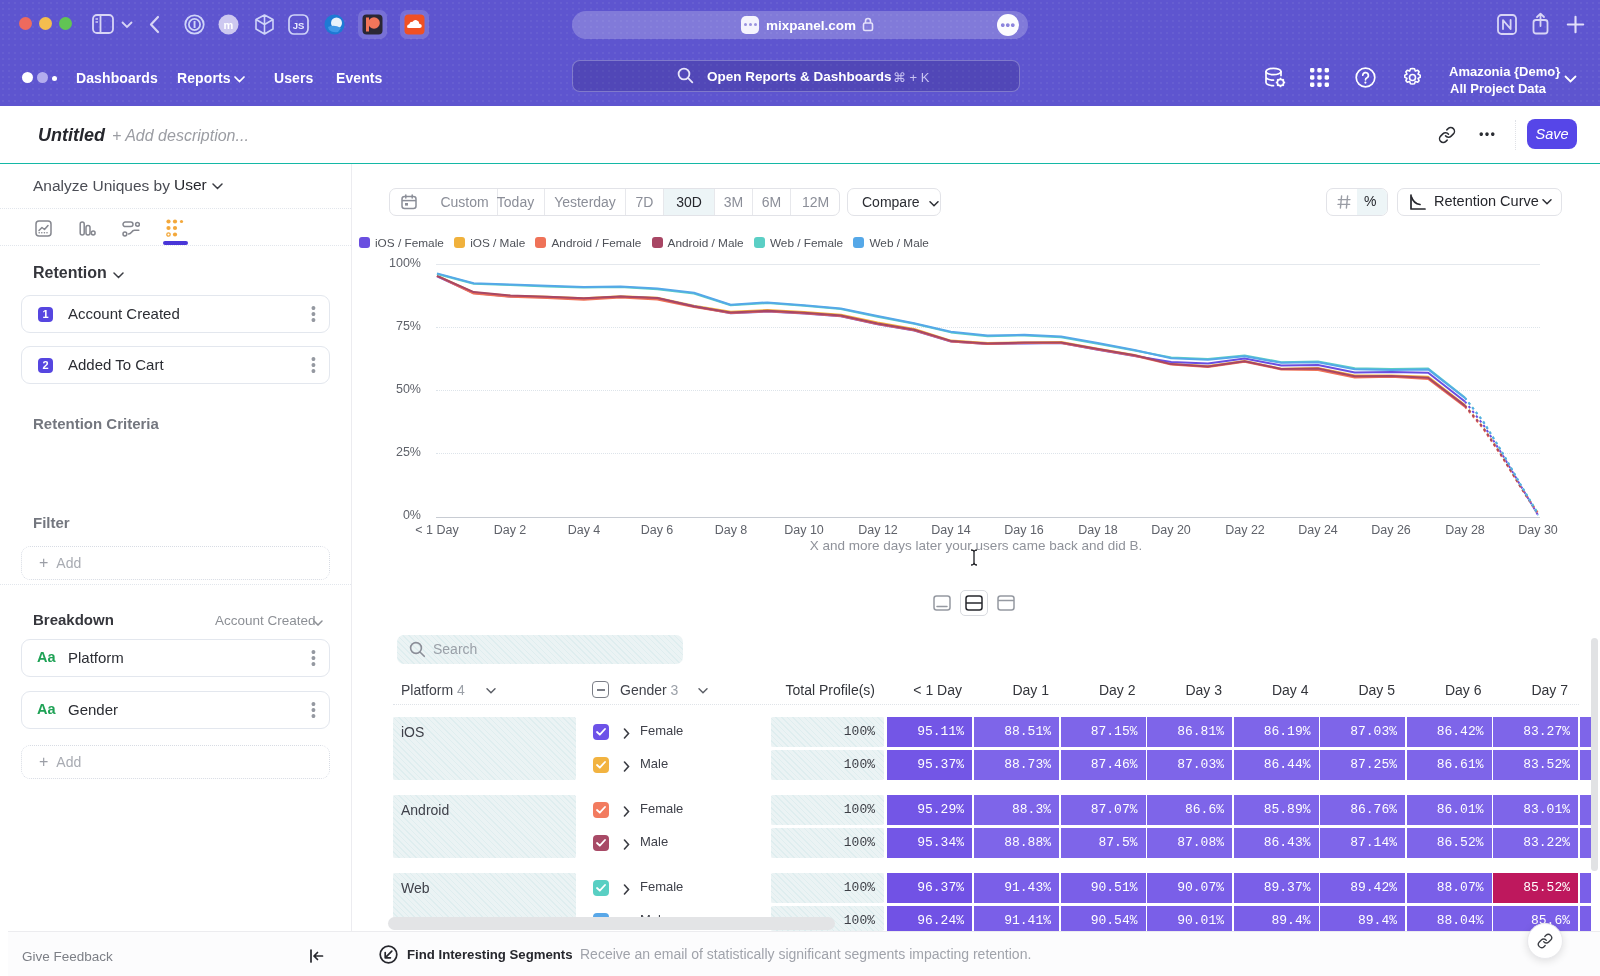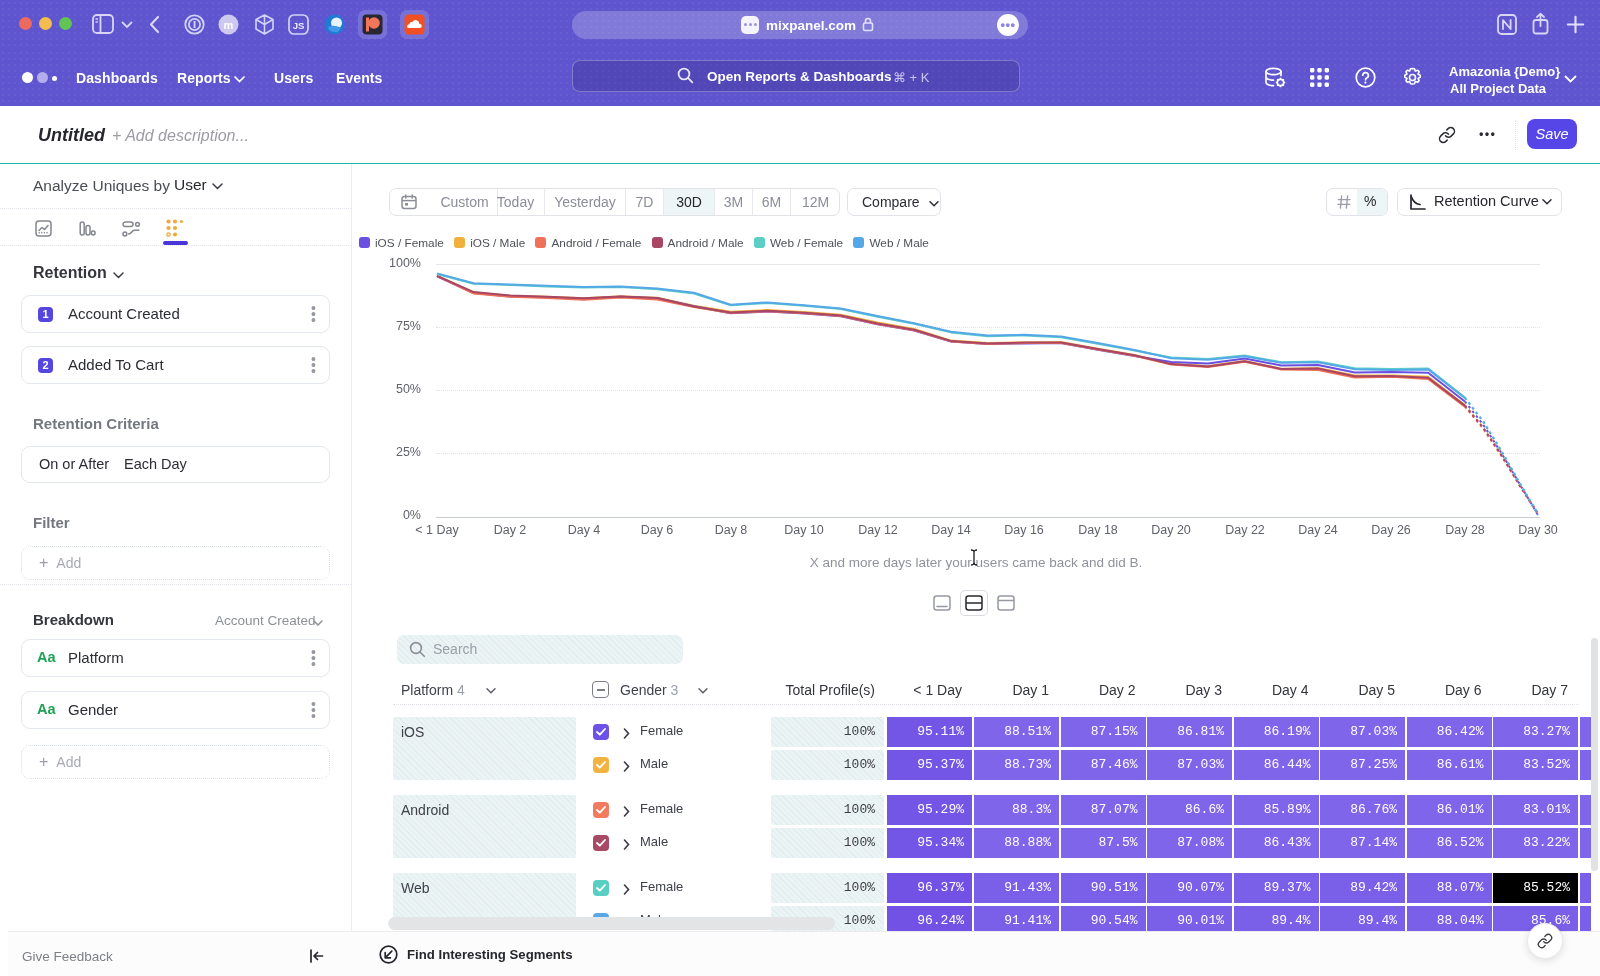--- a/index.html
+++ b/index.html
@@ -249,24 +249,20 @@
   <div class="scard" style="top:182px;height:38px">
     <div class="badge">2</div>
     <div class="ctext">Added To Cart</div>
     <div class="dots3">
           <span>•</span>
           <span>•</span>
           <span>•</span>
         </div>
   </div>
   <div class="shead" style="top:251px">Retention Criteria</div>
-  <div class="scard" style="top:282px;height:37px">
-    <div class="ctext" style="left:17px;font-weight:500;font-size:14.5px">On or After</div>
-    <div class="ctext" style="left:102px;font-weight:500;font-size:14.5px">Each Day</div>
-  </div>
   <div class="shead" style="top:350px">Filter</div>
   <div class="addbox" style="top:382px"><span style="font-size:16px;margin-right:8px;color:#9b9ea6">+</span>Add</div>
   <div class="sdiv" style="top:420px"></div>
   <div class="abs" style="left:33px;top:447px;font-size:15px;font-weight:700;color:#36373d">Breakdown</div>
   <div class="abs" style="left:215px;top:449px;font-size:13.5px;color:#8d9096">Account Created</div>
   <svg class="abs" style="left:313px;top:456px" width="10" height="6" viewBox="0 0 10 6">
         <path d="M1 1 L5 5 L9 1" stroke="#8d9096" stroke-width="1.5" fill="none" stroke-linecap="round"></path>
       </svg>
   <div class="scard" style="top:475px;height:38px">
     <div class="abs" style="left:15px;top:9px;font-size:14.5px;font-weight:700;color:#1fa256">Aa</div>
@@ -372,21 +368,21 @@
 <polyline points="1112.9,161.5 1131.2,184.6 1149.6,213.4 1167.9,244.5 1186.3,275.5" fill="none" stroke="#6a4fe0" stroke-width="2" stroke-dasharray="2.5 3.5" stroke-linejoin="round"></polyline>
 <polyline points="85.0,35.9 121.7,53.6 158.4,56.7 195.1,57.9 231.8,59.7 268.6,57.5 305.3,59.4 342.0,67.0 378.7,73.0 415.4,71.3 452.1,73.3 488.8,76.1 525.5,83.9 562.2,90.2 598.9,101.4 635.6,103.9 672.4,103.1 709.1,102.9 745.8,109.4 782.5,115.8 819.2,124.6 855.9,126.9 892.6,121.8 929.3,129.4 966.0,129.9 1002.8,137.5 1039.5,136.7 1076.2,139.0 1112.9,166.6" fill="none" stroke="#ef7258" stroke-width="2" stroke-linejoin="round"></polyline>
 <polyline points="1112.9,166.6 1131.2,188.6 1149.6,216.2 1167.9,245.9 1186.3,273.5" fill="none" stroke="#ef7258" stroke-width="2" stroke-dasharray="2.5 3.5" stroke-linejoin="round"></polyline>
 <polyline points="85.0,35.8 121.7,52.1 158.4,55.6 195.1,56.7 231.8,58.3 268.6,56.5 305.3,58.1 342.0,66.4 378.7,72.5 415.4,70.8 452.1,72.8 488.8,75.6 525.5,83.4 562.2,89.7 598.9,100.9 635.6,103.4 672.4,102.6 709.1,102.4 745.8,108.9 782.5,115.3 819.2,124.1 855.9,126.4 892.6,121.3 929.3,128.9 966.0,128.4 1002.8,136.2 1039.5,136.0 1076.2,137.8 1112.9,165.6" fill="none" stroke="#a84664" stroke-width="2" stroke-linejoin="round"></polyline>
 <polyline points="1112.9,165.6 1131.2,187.8 1149.6,215.6 1167.9,245.7 1186.3,275.0" fill="none" stroke="#a84664" stroke-width="2" stroke-dasharray="2.5 3.5" stroke-linejoin="round"></polyline>
 <polyline points="85.0,34.0 121.7,43.8 158.4,45.1 195.1,46.4 231.8,47.6 268.6,47.1 305.3,49.2 342.0,53.5 378.7,65.3 415.4,63.1 452.1,65.8 488.8,69.1 525.5,76.7 562.2,83.8 598.9,92.4 635.6,96.2 672.4,95.4 709.1,97.2 745.8,103.8 782.5,110.6 819.2,117.5 855.9,118.9 892.6,115.5 929.3,122.2 966.0,121.6 1002.8,128.3 1039.5,128.9 1076.2,128.5 1112.9,157.5" fill="none" stroke="#5bcfc5" stroke-width="2" stroke-linejoin="round"></polyline>
 <polyline points="1112.9,157.5 1131.2,181.3 1149.6,211.2 1167.9,243.4 1186.3,274.0" fill="none" stroke="#5bcfc5" stroke-width="2" stroke-dasharray="2.5 3.5" stroke-linejoin="round"></polyline>
 <polyline points="85.0,33.4 121.7,43.2 158.4,44.5 195.1,45.7 231.8,47.0 268.6,46.5 305.3,48.5 342.0,52.8 378.7,64.7 415.4,62.4 452.1,65.2 488.8,68.5 525.5,76.1 562.2,83.2 598.9,91.8 635.6,95.5 672.4,94.8 709.1,96.6 745.8,103.1 782.5,110.0 819.2,118.3 855.9,119.8 892.6,116.3 929.3,122.8 966.0,122.3 1002.8,129.2 1039.5,129.9 1076.2,129.4 1112.9,158.0" fill="none" stroke="#55a8e8" stroke-width="2" stroke-linejoin="round"></polyline>
 <polyline points="1112.9,158.0 1131.2,181.7 1149.6,211.5 1167.9,243.5 1186.3,275.3" fill="none" stroke="#55a8e8" stroke-width="2" stroke-dasharray="2.5 3.5" stroke-linejoin="round"></polyline>
   </svg>
-  <div class="abs" style="left:0;top:391px;width:1248px;text-align:center;font-size:13.5px;color:#8f929a">X and more days later your users came back and did B.</div>
+  <div class="abs" style="left:0;top:374px;width:1248px;text-align:center;font-size:13.5px;color:#8f929a">X and more days later your users came back and did B.</div>
 
   <svg class="abs" style="left:617px;top:385px" width="10" height="17" viewBox="0 0 10 17">
         <path d="M2 1 Q5 1 5 3.5 Q5 1 8 1 M5 3.5 V13.5 M2 16 Q5 16 5 13.5 Q5 16 8 16" fill="none" stroke="#1c1d22" stroke-width="1.3"></path>
       </svg>
 
   <div class="abs" style="left:577px;top:427px;width:26px;height:24px"></div>
   <svg class="abs" style="left:581px;top:431px" width="18" height="16" viewBox="0 0 18 16">
         <rect x="1" y="1" width="16" height="14" rx="2.5" fill="none" stroke="#9599a1" stroke-width="1.5"></rect>
         <line x1="4" y1="11.5" x2="14" y2="11.5" stroke="#9599a1" stroke-width="1.5" stroke-linecap="round"></line>
       </svg>
@@ -605,21 +601,21 @@
       </div>
 <div class="pc" style="left:1233.5px;top:873px;height:30px;background:#7a5fe8">
         <span>89.37%</span>
       </div>
 <div class="pc" style="left:1320px;top:873px;height:30px;background:#7a5fe8">
         <span>89.42%</span>
       </div>
 <div class="pc" style="left:1406.5px;top:873px;height:30px;background:#7a5fe8">
         <span>88.07%</span>
       </div>
-<div class="pc" style="left:1493px;top:873px;height:30px;background:#000000">
+<div class="pc" style="left:1493px;top:873px;height:30px;background:#be185d">
         <span>85.52%</span>
       </div>
 <div class="pc" style="left:1579.5px;top:873px;height:30px;width:11px;background:#7a5fe8"></div>
 <div class="cb" style="left:593px;top:912.5px;background:#58a7e8">
         <svg width="10" height="8" viewBox="0 0 10 8">
           <path d="M1 4 L3.8 6.7 L9 1" stroke="#fff" stroke-width="1.8" fill="none" stroke-linecap="round" stroke-linejoin="round"></path>
         </svg>
       </div>
 <div class="gchev" style="left:623px;top:913.5px"><svg width="7" height="11" viewBox="0 0 7 11">
           <path d="M1.5 1 L5.5 5.5 L1.5 10" stroke="#3a3c43" stroke-width="1.6" fill="none" stroke-linecap="round"></path>
@@ -657,20 +653,21 @@
 
   <div class="abs" style="left:1591px;top:638px;width:7px;height:233px;background:#e1e2e4;border-radius:4px"></div>
 </div>
 
 <div id="bottombar">
   <svg class="abs" style="left:371px;top:13px" width="19" height="19" viewBox="0 0 19 19">
         <circle cx="9.5" cy="9.5" r="8.3" fill="none" stroke="#26272d" stroke-width="1.7"></circle>
         <path d="M12.8 6.2 L6.2 12.8 M6.2 7.6 V12.8 H11.4" fill="none" stroke="#26272d" stroke-width="1.7" stroke-linecap="round" stroke-linejoin="round"></path>
       </svg>
   <div class="abs" style="left:399px;top:15px;font-size:13.2px;font-weight:700;color:#26272d">Find Interesting Segments</div>
+  <div class="abs" style="left:572px;top:14px;font-size:14px;color:#a0a3ab">Receive an email of statistically significant segments impacting retention.</div>
 </div>
 
 <div class="abs" style="left:22px;top:949px;font-size:13.5px;color:#7c7f86">Give Feedback</div>
 <svg class="abs" style="left:309px;top:949px" width="15" height="14" viewBox="0 0 15 14">
       <path d="M2 1 V13 M13.5 7 H5 M8.5 3.5 L5 7 L8.5 10.5" fill="none" stroke="#26272d" stroke-width="1.7" stroke-linecap="round" stroke-linejoin="round"></path>
     </svg>
 
 <div class="abs" style="left:1527px;top:923px;width:36px;height:36px;background:#fff;border:1px solid #e9e9ec;border-radius:50%;box-shadow:0 2px 8px rgba(0,0,0,0.12)"></div>
 <svg class="abs" style="left:1537px;top:933px" width="16" height="16" viewBox="0 0 24 24">
       <path d="M10 13a5 5 0 0 0 7.54.54l3-3a5 5 0 0 0-7.07-7.07l-1.72 1.71 M14 11a5 5 0 0 0-7.54-.54l-3 3a5 5 0 0 0 7.07 7.07l1.71-1.71" fill="none" stroke="#3c3e44" stroke-width="2" stroke-linecap="round" stroke-linejoin="round"></path>

